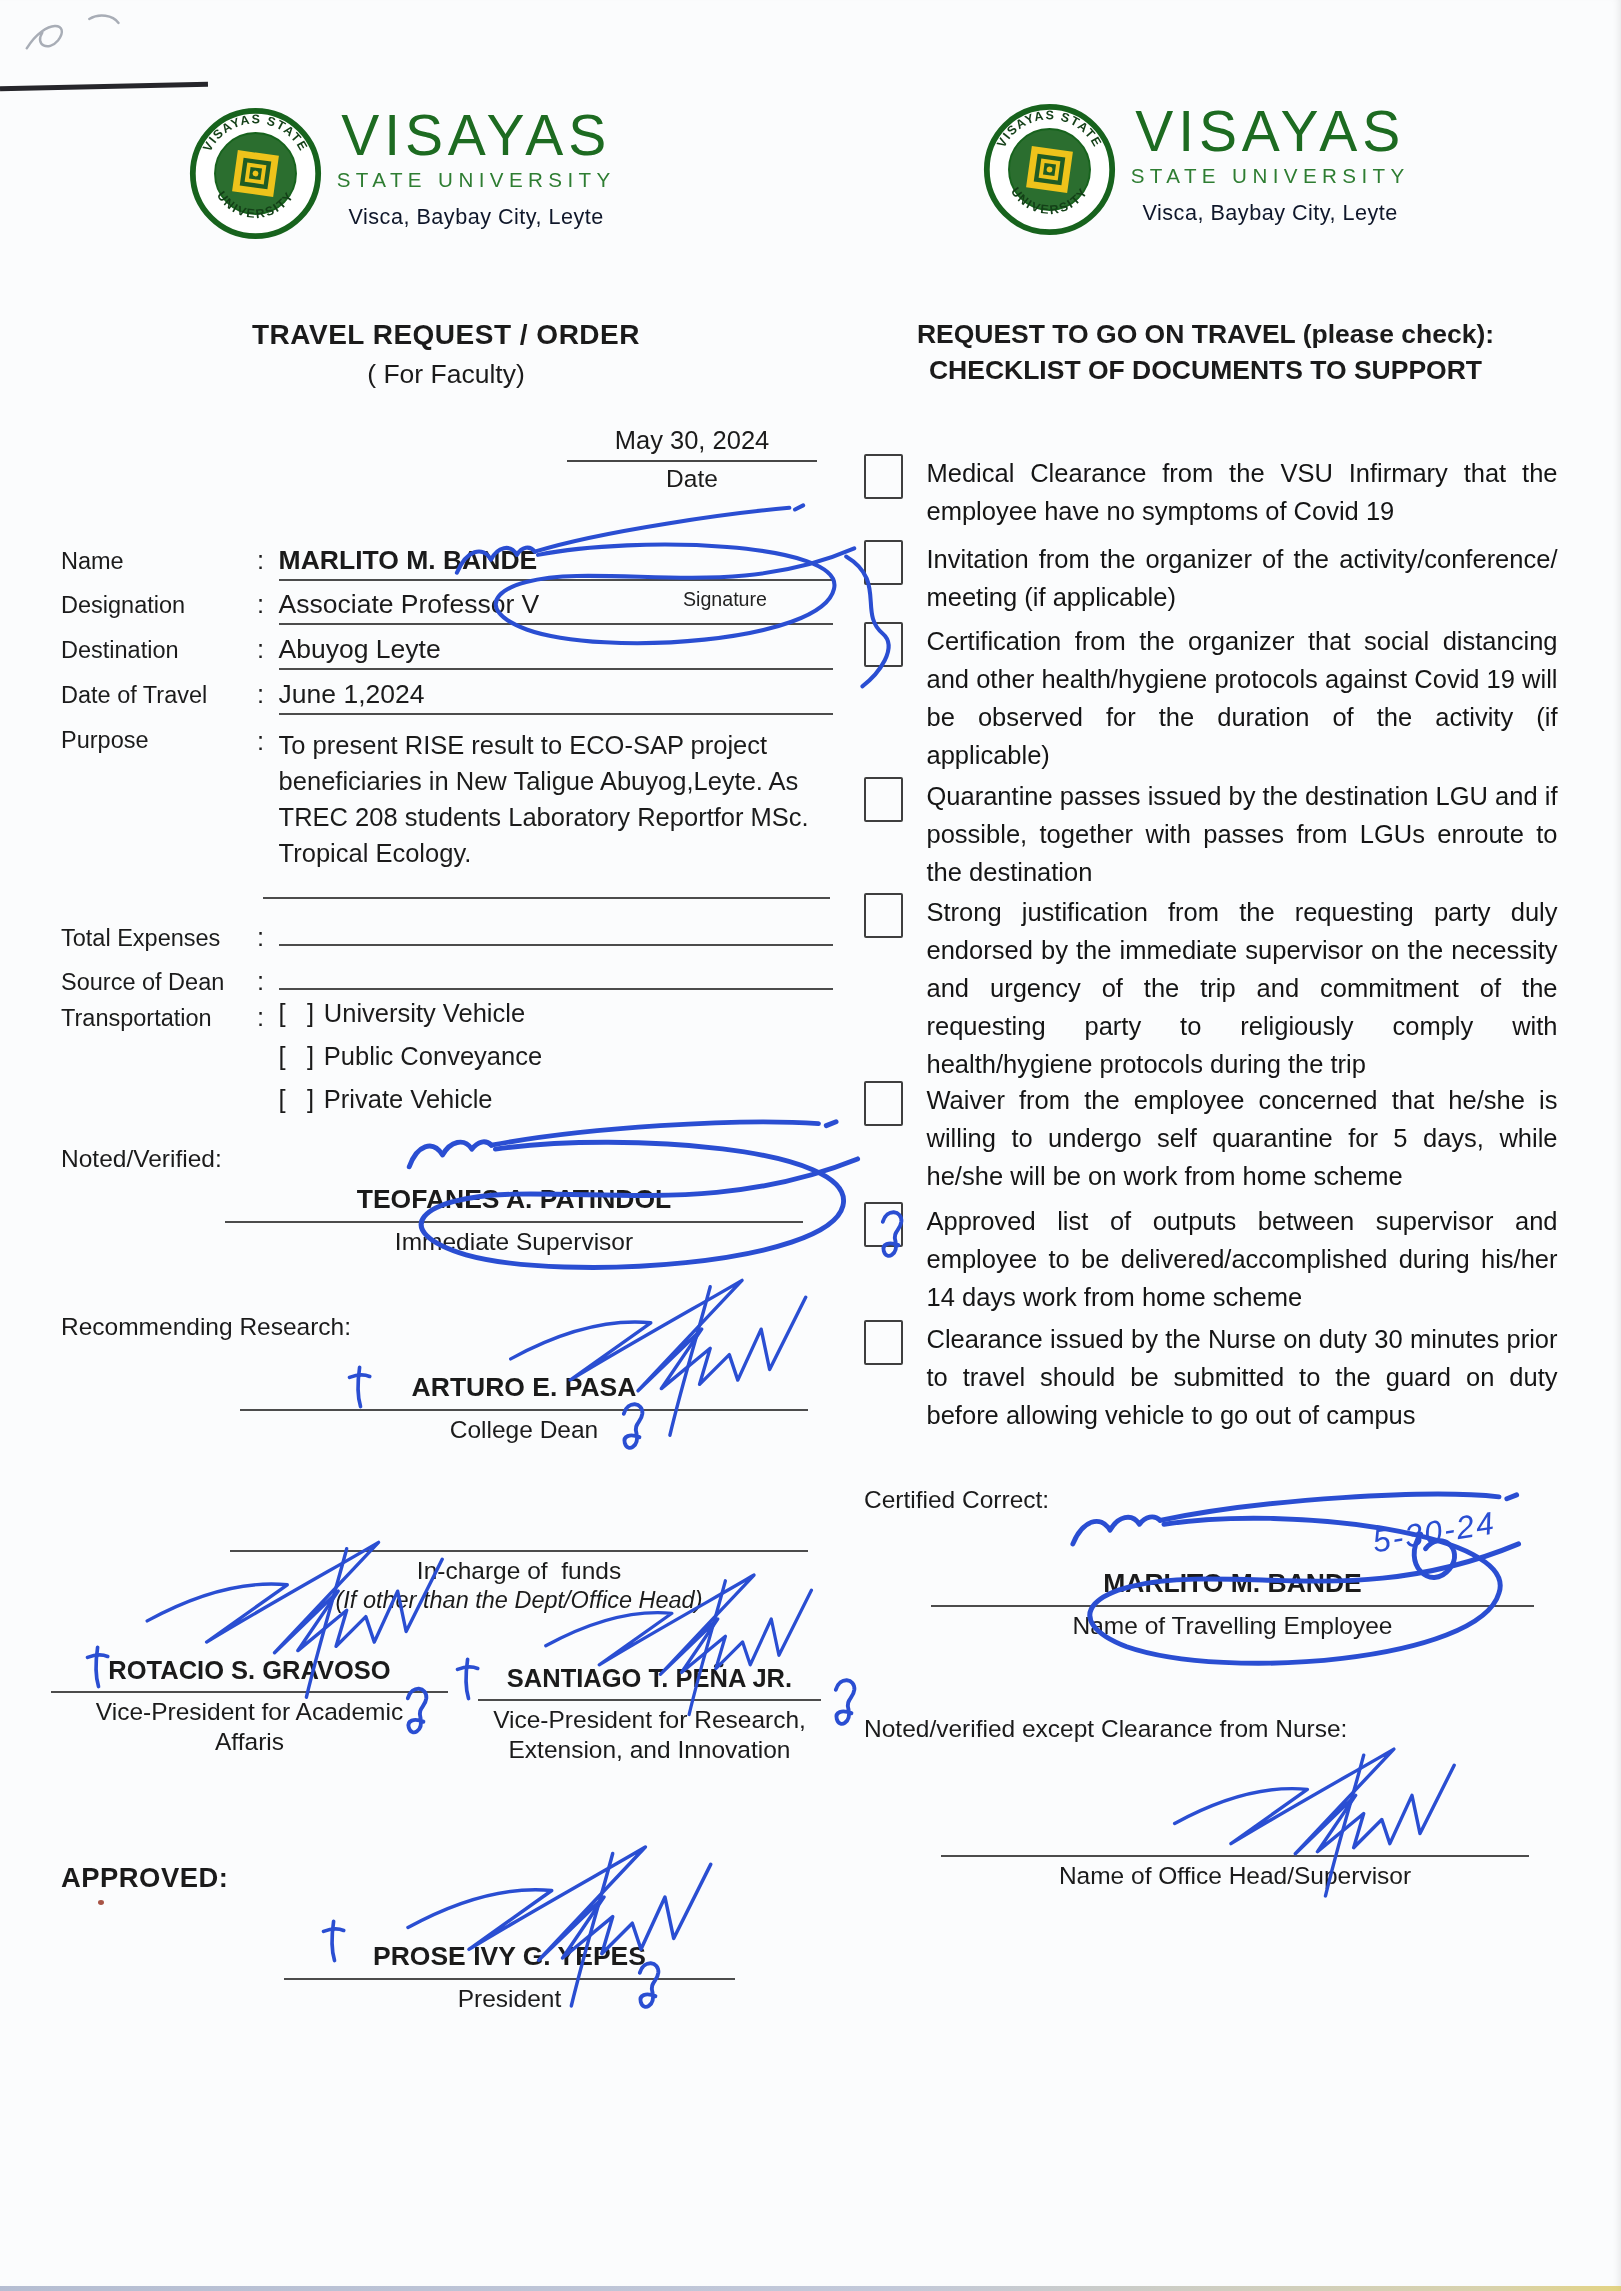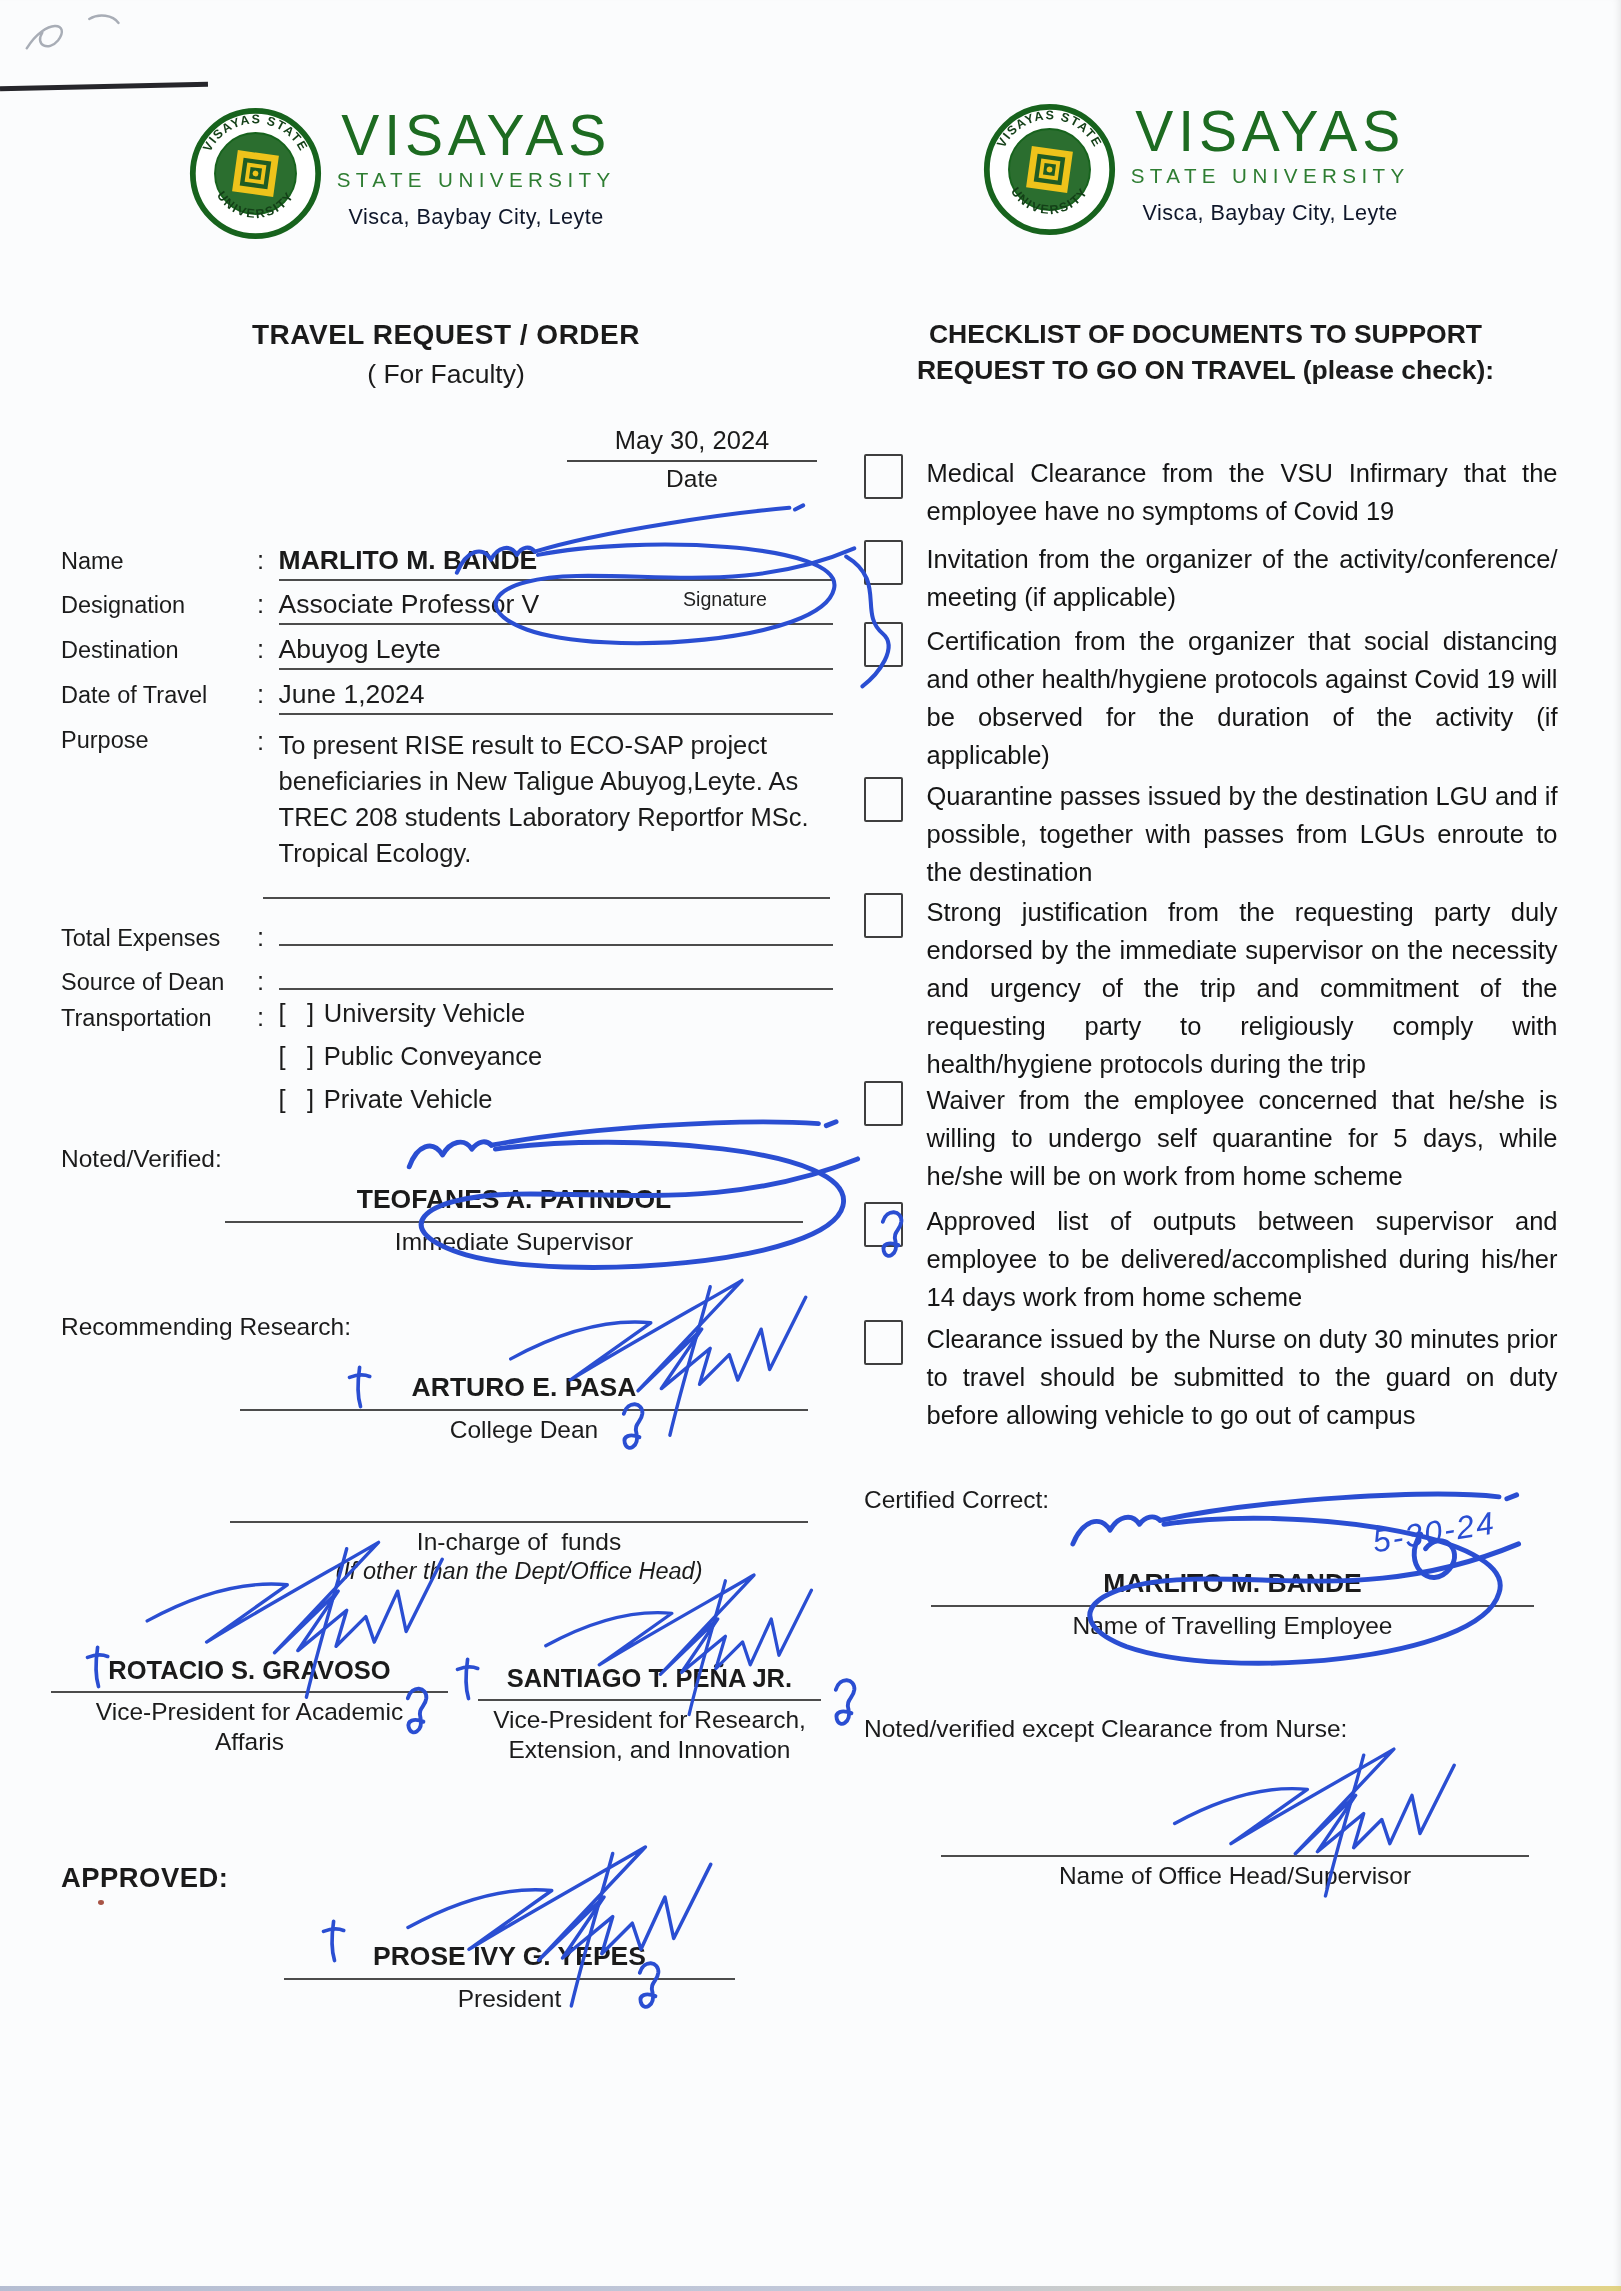--- a/index.html
+++ b/index.html
@@ -28,21 +28,21 @@
   .sigcap{width:206px;text-align:center;font-size:19.6px;color:#222;}
   .prow{display:flex;align-items:flex-start;width:772px;}
   .pvalue{width:554px;font-size:25.5px;line-height:36px;}
   .blank-line{border-bottom:2px solid #4c4c4c;}
   .opt{font-size:25.5px;height:43px;display:flex;align-items:baseline;}
   .optbox{white-space:pre;margin-right:9.8px;}
   .sigblock{text-align:center;}
   .sig-name{font-weight:bold;font-size:26.5px;text-align:center;padding-bottom:5.9px;border-bottom:2px solid #4c4c4c;}
   .sig-title{font-size:24.5px;text-align:center;padding-top:3.9px;line-height:30px;}
   .plabel{font-size:24.5px;text-align:right;}
-  .incharge{width:578px;border-top:2px solid #4c4c4c;text-align:center;}
+  .incharge{width:578px;border-top:2px solid #4c4c4c;text-align:center;margin-top:29px;}
   .incharge .l1{font-size:24.5px;padding-top:4.9px;white-space:pre;}
   .incharge .l2{font-size:23.5px;font-style:italic;padding-top:2px;}
   .approved{font-size:27.4px;font-weight:bold;letter-spacing:0.5px;}
   
   .cl-title{width:755px;text-align:center;font-weight:bold;font-size:26.5px;line-height:36px;}
   .cl-item{display:flex;left:864px;width:694px;}
   .cl-box{width:35px;height:41px;border:2.5px solid #3f3f3f;border-radius:2px;flex:none;margin-right:23.5px;background:transparent;}
   .cl-text{width:631px;font-size:25.5px;line-height:38px;text-align:justify;color:#151515;}
   .hw-date{font-size:32px;font-style:italic;color:#2a4ed2;transform:rotate(-9deg);letter-spacing:2px;white-space:pre;}
   .ink{fill:none;stroke:#2a4ed2;stroke-linecap:round;stroke-linejoin:round;}
@@ -218,22 +218,22 @@
     <div class="sig-title" style="padding-top:0">Extension, and Innovation</div>
   </div>
 
   <div class="abs approved" style="left:61px;top:1862px">APPROVED:</div>
   <div class="abs sigblock" style="left:284px;top:1941px;width:451px">
     <div class="sig-name">PROSE IVY G. YEPES</div>
     <div class="sig-title">President</div>
   </div>
 
   <div class="abs cl-title" style="left:828px;top:316px">
+    <div>REQUEST TO GO ON TRAVEL (please check):</div>
     <div>CHECKLIST OF DOCUMENTS TO SUPPORT</div>
-    <div>REQUEST TO GO ON TRAVEL (please check):</div>
   </div>
 
   <div class="abs cl-item" style="top:454px">
     <div class="cl-box"></div>
     <div class="cl-text">Medical Clearance from the VSU Infirmary that the employee have no symptoms of Covid 19</div>
   </div>
   <div class="abs cl-item" style="top:540px">
     <div class="cl-box"></div>
     <div class="cl-text">Invitation from the organizer of the activity/conference/ meeting (if applicable)</div>
   </div>

